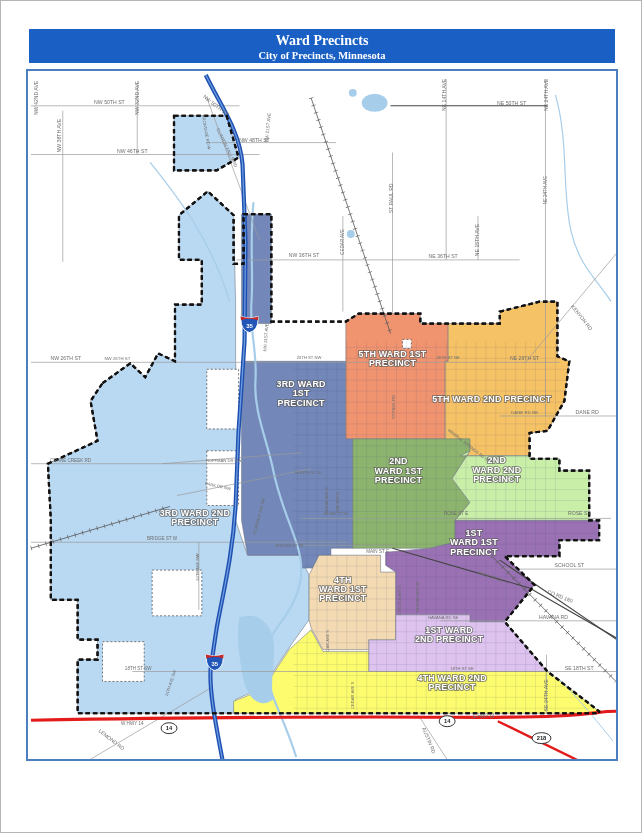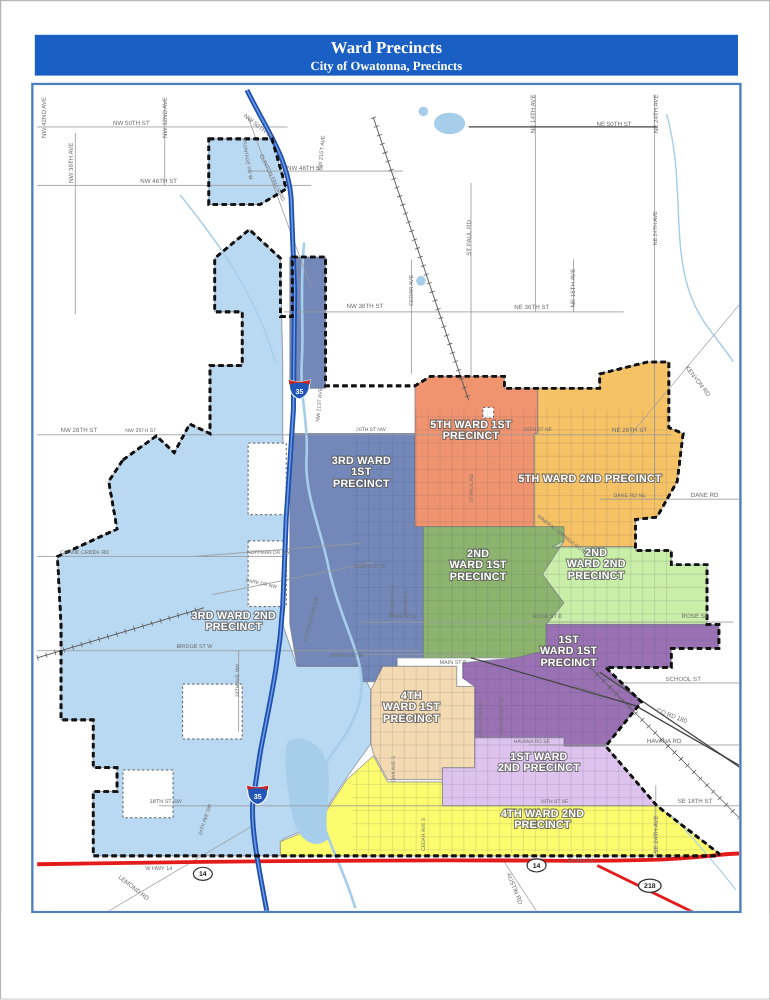--- a/index.html
+++ b/index.html
@@ -18,21 +18,21 @@
   
   .footer{position:absolute;left:0;top:760px;width:642px;height:72px;background:#fff;}
 </style>
 </head>
 <body>
 
 <div class="page">
 
   <div class="banner">
     <div class="t1">Ward Precincts</div>
-    <div class="t2">City of Owatonna, Precincts</div>
+    <div class="t2">City of Precincts, Minnesota</div>
   </div>
 
   <div class="map-frame">
   <svg viewBox="25 68 592 692" preserveAspectRatio="none">
     <defs>
       <path id="pp-3w2p" d="M172,113 L225,113 L237,155 L215,168 L172,168 Z
         M100,382 L128,362 L143,376 L156,352 L173,360 L173,303 L200,303 L200,258 L177,258 L177,213
         L206,189 L232,213 L234,300 L234,360 L238,440 L234,520 L246,555 L298,555 L308,575 L308,620
         L290,645 L276,666 L262,688 L234,700 L232,714 L75,714 L75,660 L95,660 L95,640 L75,640
         L75,600 L48,600 L48,520 L45,463 L95,440 L88,400 Z"></path>

